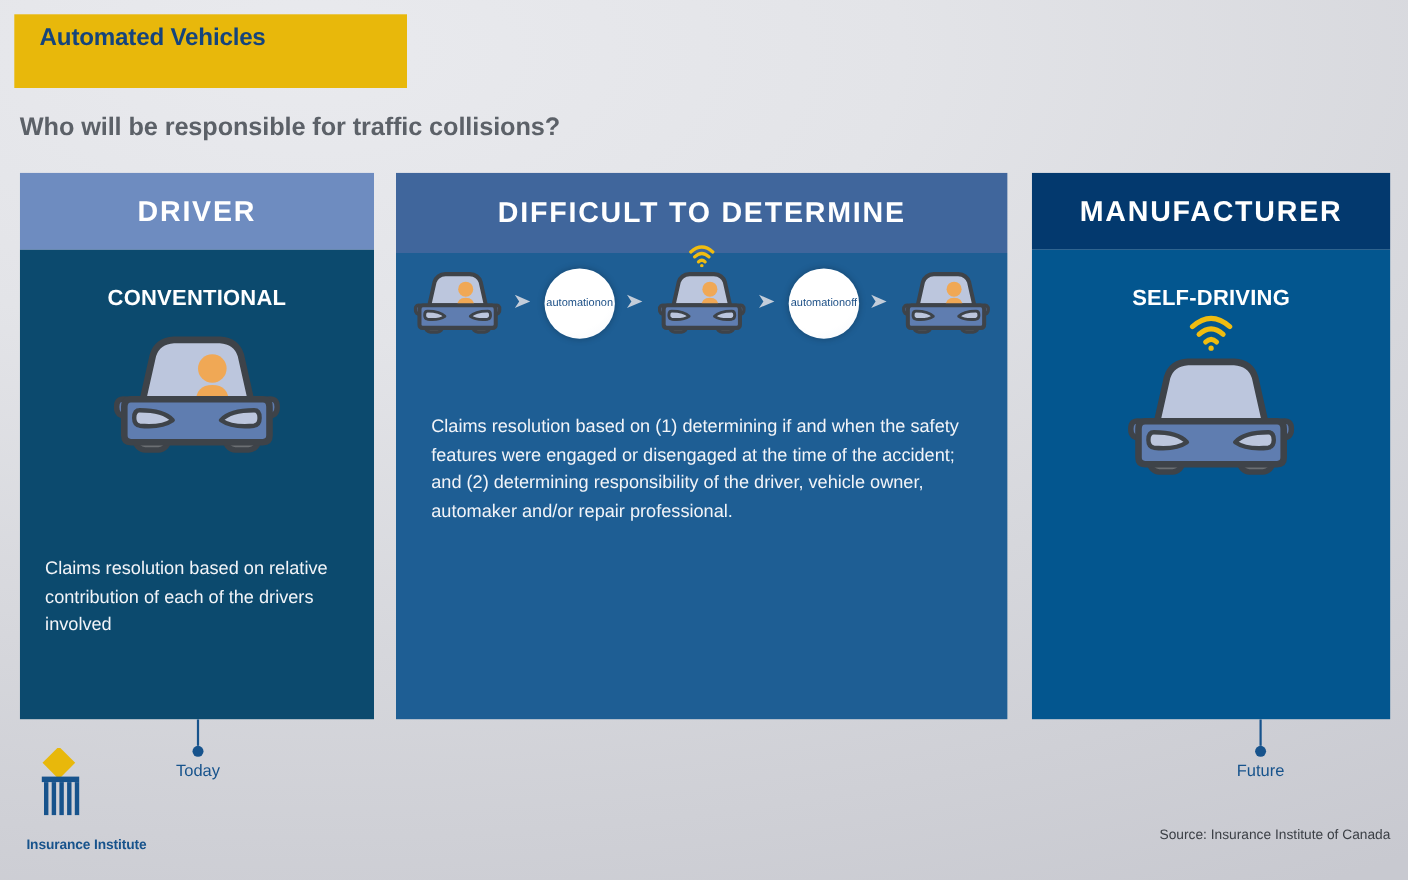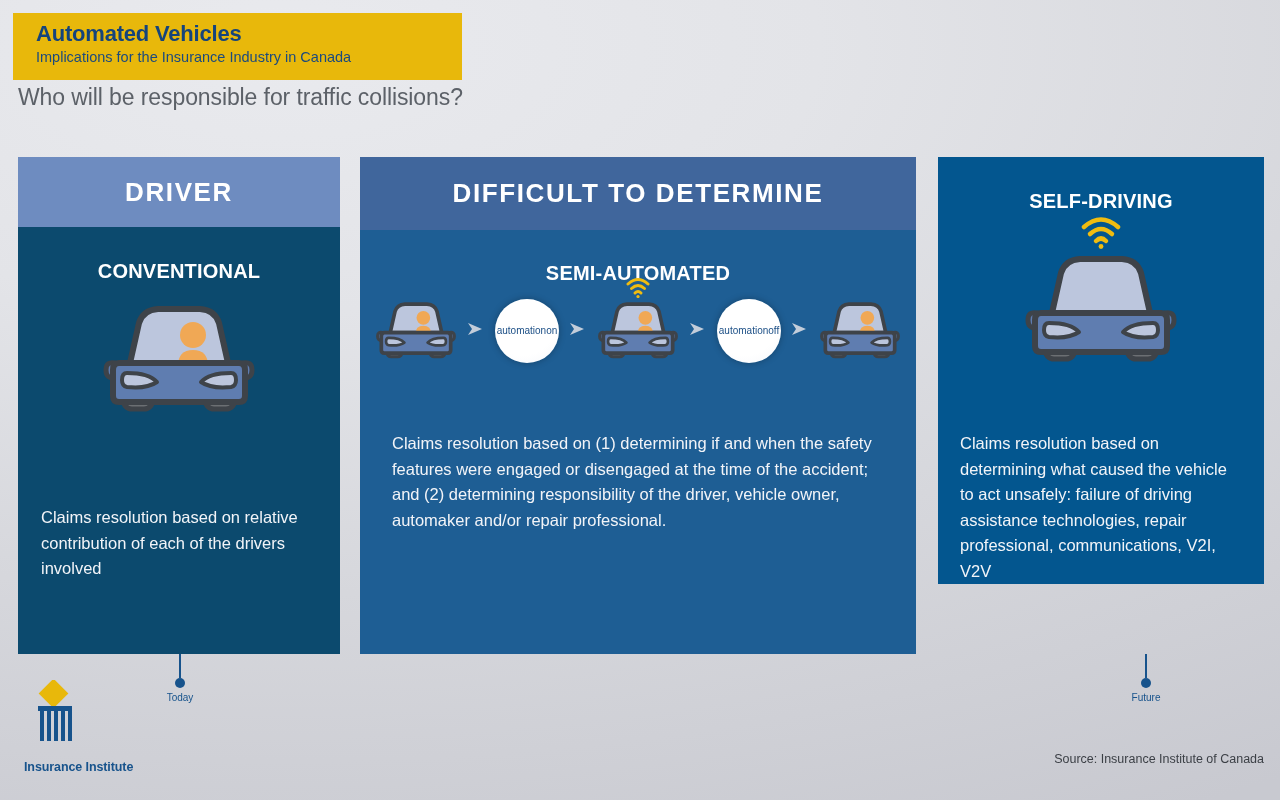--- a/index.html
+++ b/index.html
@@ -10,37 +10,37 @@
       radial-gradient(ellipse 140% 110% at 22% 6%, #e9eaee 0%, #e3e4e8 30%, #d6d7dc 62%, #c8c9d0 100%);
     position: relative;
     overflow: hidden;
     -webkit-font-smoothing: antialiased;
   }
 
   
   .title-bar {
     position: absolute;
     left: 13px; top: 13px;
-    width: 449px; height: 67px;
+    width: 357px; height: 67px;
     background: #e8b80b;
     padding: 8px 0 0 23px;
   }
   .title-main {
     font-size: 22px; font-weight: bold; color: #15447c;
     letter-spacing: -0.2px; line-height: 1.2;
   }
   .title-sub {
     font-size: 14.5px; color: #1b4a7e; line-height: 1.35; margin-top: 1px;
   }
 
   
   .question {
     position: absolute;
-    left: 18px; top: 84px;
-    font-size: 23px; color: #5c6168; font-weight: 400;
+    left: 18px; top: 102px;
+    font-size: 23px; color: #5c6168; font-weight: 700;
     letter-spacing: -0.1px;
   }
 
   
   .panel { position: absolute; overflow: hidden; }
   .panel-head {
     width: 100%;
     display: flex; align-items: center; justify-content: center;
     color: #ffffff; font-weight: bold; letter-spacing: 1.6px;
   }
@@ -103,21 +103,21 @@
   
   .marker { position: absolute; }
   .marker .stem {
     width: 2px; background: #17538c; margin: 0 auto;
   }
   .marker .dot {
     width: 10px; height: 10px; border-radius: 50%;
     background: #17538c; margin: 0 auto;
   }
   .marker .lbl {
-    color: #17538c; font-size: 10px; text-align: center; margin-top: 4px;
+    color: #17538c; font-size: 15px; text-align: center; margin-top: 4px;
     white-space: nowrap;
   }
   #marker-today { left: 152px; top: 654px; width: 56px; }
   #marker-today .stem { height: 24px; }
   #marker-future { left: 1074px; top: 654px; width: 56px; margin-left: 44px; }
   #marker-future .stem { height: 24px; }
 
   
   .logo { position: absolute; left: 24px; top: 680px; width: 122px; }
   .logo-name {
@@ -129,21 +129,20 @@
   .source {
     position: absolute; right: 16px; top: 752px;
     color: #3b3f45; font-size: 12.5px;
   }
 </style>
 </head>
 <body>
 
 <div class="title-bar">
   <div class="title-main">Automated Vehicles</div>
-  <div class="title-sub">Implications for the Insurance Industry in Canada</div>
 </div>
 
 <div class="question">Who will be responsible for traffic collisions?</div>
 
 <div class="panel" id="panel-driver">
   <div class="panel-head">DRIVER</div>
   <div class="panel-body">
     <div class="panel-sub">CONVENTIONAL</div>
     <div class="car-wrap big-car">
       <svg width="152" height="118" viewBox="0 0 152 118">
@@ -165,21 +164,20 @@
         <path d="M128 72 q-22 0 -30 9 q10 7 30 5 q5 -1 5 -7 q0 -7 -5 -7 z" fill="#bcc6dd" stroke="#3e4349" stroke-width="4" stroke-linejoin="round"></path>
       </svg>
     </div>
     <div class="panel-text">Claims resolution based on relative contribution of each of the drivers involved</div>
   </div>
 </div>
 
 <div class="panel" id="panel-middle">
   <div class="panel-head">DIFFICULT TO DETERMINE</div>
   <div class="panel-body">
-    <div class="panel-sub">SEMI-AUTOMATED</div>
 
     <div class="seq">
 
       <div class="car-slot">
         <svg width="80" height="62" viewBox="0 0 152 118">
           <path d="M12 62 q-9 -2 -9 7 q0 9 9 8 z" fill="#5f7db0" stroke="#3e4349" stroke-width="6" stroke-linejoin="round"></path>
           <path d="M140 62 q9 -2 9 7 q0 9 -9 8 z" fill="#5f7db0" stroke="#3e4349" stroke-width="6" stroke-linejoin="round"></path>
           <rect x="20" y="86" width="30" height="22" rx="9" fill="#6b6f73" stroke="#3e4349" stroke-width="6"></rect>
           <rect x="102" y="86" width="30" height="22" rx="9" fill="#6b6f73" stroke="#3e4349" stroke-width="6"></rect>
           <path d="M27 62 L36 22 q4 -13 19 -14 h42 q15 1 19 14 L125 62 Z" fill="#bcc6dd" stroke="#3e4349" stroke-width="7" stroke-linejoin="round"></path>
@@ -263,20 +261,21 @@
         </svg>
       </div>
 
     </div>
 
     <div class="panel-text">Claims resolution based on (1) determining if and when the safety features were engaged or disengaged at the time of the accident; and (2) determining responsibility of the driver, vehicle owner, automaker and/or repair professional.</div>
   </div>
 </div>
 
 <div class="panel" id="panel-manufacturer">
+  <div class="panel-head">MANUFACTURER</div>
   <div class="panel-body">
     <div class="panel-sub">SELF-DRIVING</div>
     <div class="car-wrap" style="margin-top:6px;position:relative;">
       <span style="position:absolute;top:-4px;left:50%;transform:translateX(-50%);">
         <svg width="44" height="34" viewBox="0 0 44 34">
           <path d="M5 12 q17 -15 34 0" fill="none" stroke="#f0bc10" stroke-width="4.5" stroke-linecap="round"></path>
           <path d="M11 19 q11 -10 22 0" fill="none" stroke="#f0bc10" stroke-width="4.5" stroke-linecap="round"></path>
           <path d="M17 26 q5 -5 10 0" fill="none" stroke="#f0bc10" stroke-width="4.5" stroke-linecap="round"></path>
           <circle cx="22" cy="31.5" r="2.4" fill="#f0bc10"></circle>
         </svg>
@@ -285,21 +284,20 @@
         <path d="M12 62 q-9 -2 -9 7 q0 9 9 8 z" fill="#5f7db0" stroke="#3e4349" stroke-width="5" stroke-linejoin="round"></path>
         <path d="M140 62 q9 -2 9 7 q0 9 -9 8 z" fill="#5f7db0" stroke="#3e4349" stroke-width="5" stroke-linejoin="round"></path>
         <rect x="20" y="86" width="30" height="22" rx="9" fill="#6b6f73" stroke="#3e4349" stroke-width="5"></rect>
         <rect x="102" y="86" width="30" height="22" rx="9" fill="#6b6f73" stroke="#3e4349" stroke-width="5"></rect>
         <path d="M27 62 L36 22 q4 -13 19 -14 h42 q15 1 19 14 L125 62 Z" fill="#bcc6dd" stroke="#3e4349" stroke-width="6" stroke-linejoin="round"></path>
         <path d="M16 62 h120 q6 0 6 7 v26 q0 6 -6 6 H16 q-6 0 -6 -6 V69 q0 -7 6 -7 z" fill="#5f7db0" stroke="#3e4349" stroke-width="6" stroke-linejoin="round"></path>
         <path d="M24 72 q22 0 30 9 q-10 7 -30 5 q-5 -1 -5 -7 q0 -7 5 -7 z" fill="#bcc6dd" stroke="#3e4349" stroke-width="4" stroke-linejoin="round"></path>
         <path d="M128 72 q-22 0 -30 9 q10 7 30 5 q5 -1 5 -7 q0 -7 -5 -7 z" fill="#bcc6dd" stroke="#3e4349" stroke-width="4" stroke-linejoin="round"></path>
       </svg>
     </div>
-    <div class="panel-text">Claims resolution based on determining what caused the vehicle to act unsafely: failure of driving assistance technologies, repair professional, communications, V2I, V2V</div>
   </div>
 </div>
 
 <div class="marker" id="marker-today">
   <div class="stem"></div>
   <div class="dot"></div>
   <div class="lbl">Today</div>
 </div>
 
 <div class="marker" id="marker-future">

